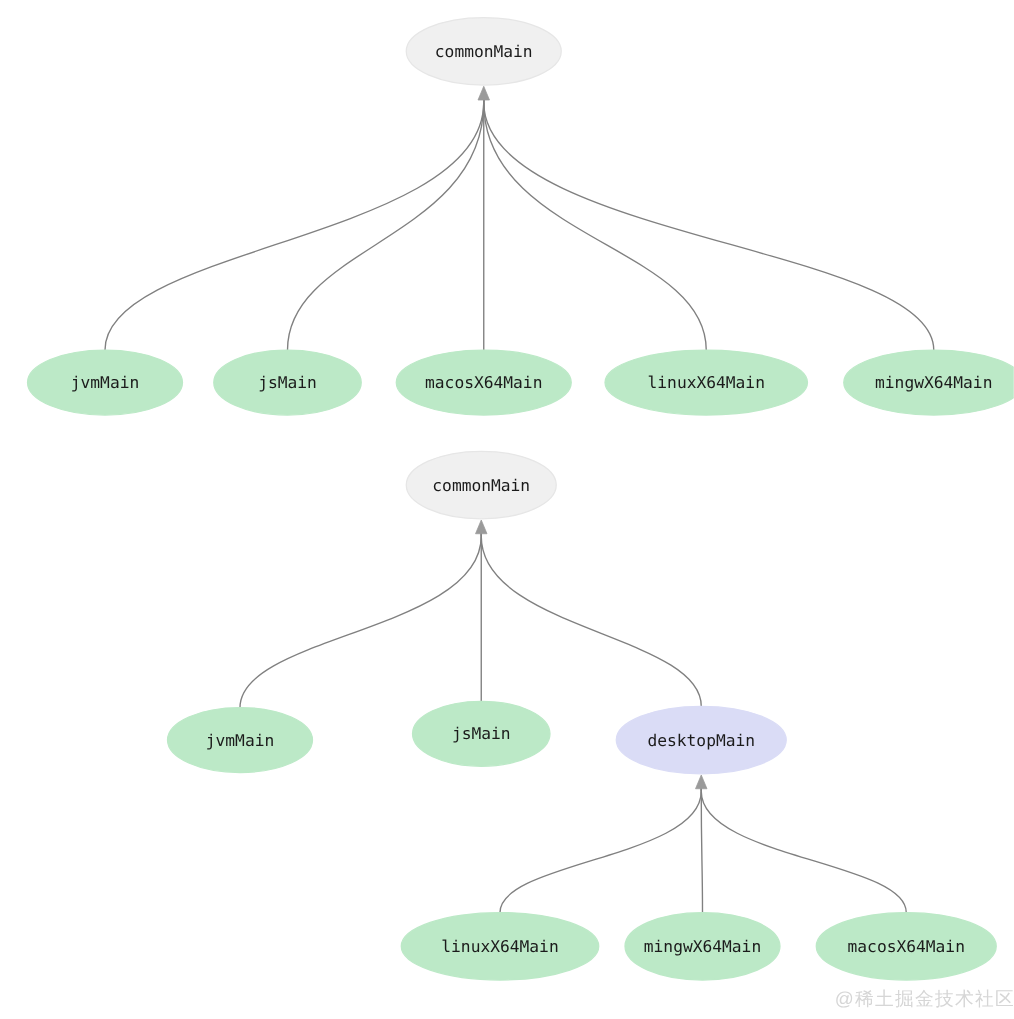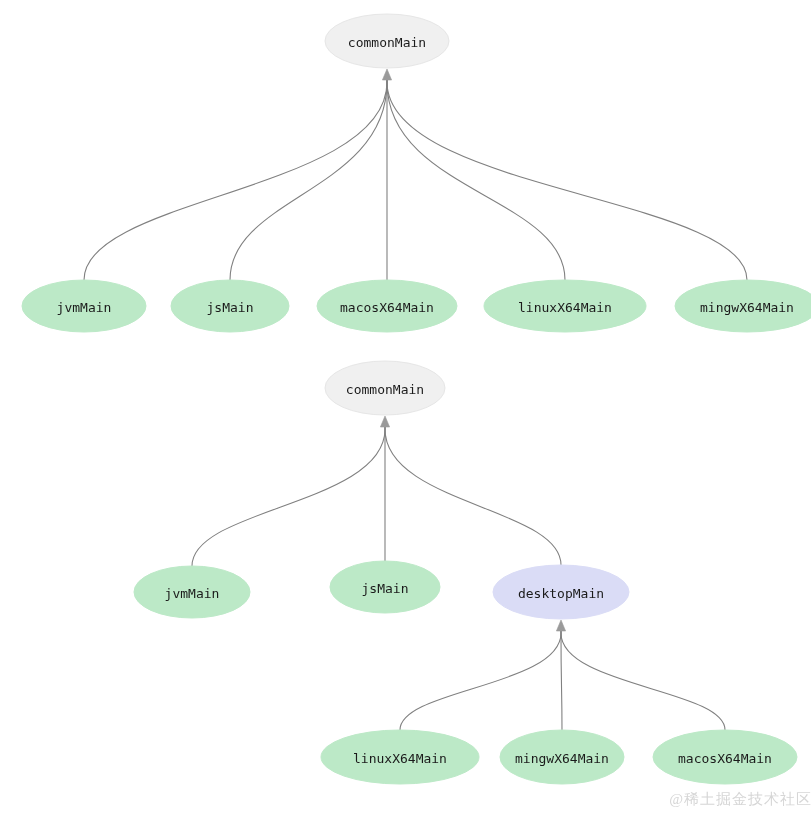--- a/index.html
+++ b/index.html
@@ -44,21 +44,21 @@
   }
   .arrow-head {
     fill: #9a9a9a;
     stroke: #9a9a9a;
     stroke-width: 0.6;
   }
   .watermark {
     position: absolute;
     right: 12px;
     bottom: 6px;
-    font-family: Liberation Serif, serif;
+    font-family: Liberation Sans, sans-serif;
     font-size: 15px;
     color: #d6d6d6;
     letter-spacing: 1px;
     white-space: nowrap;
     user-select: none;
   }
   .stray-mark {
     position: absolute;
     left: 806px;
     top: 150px;

